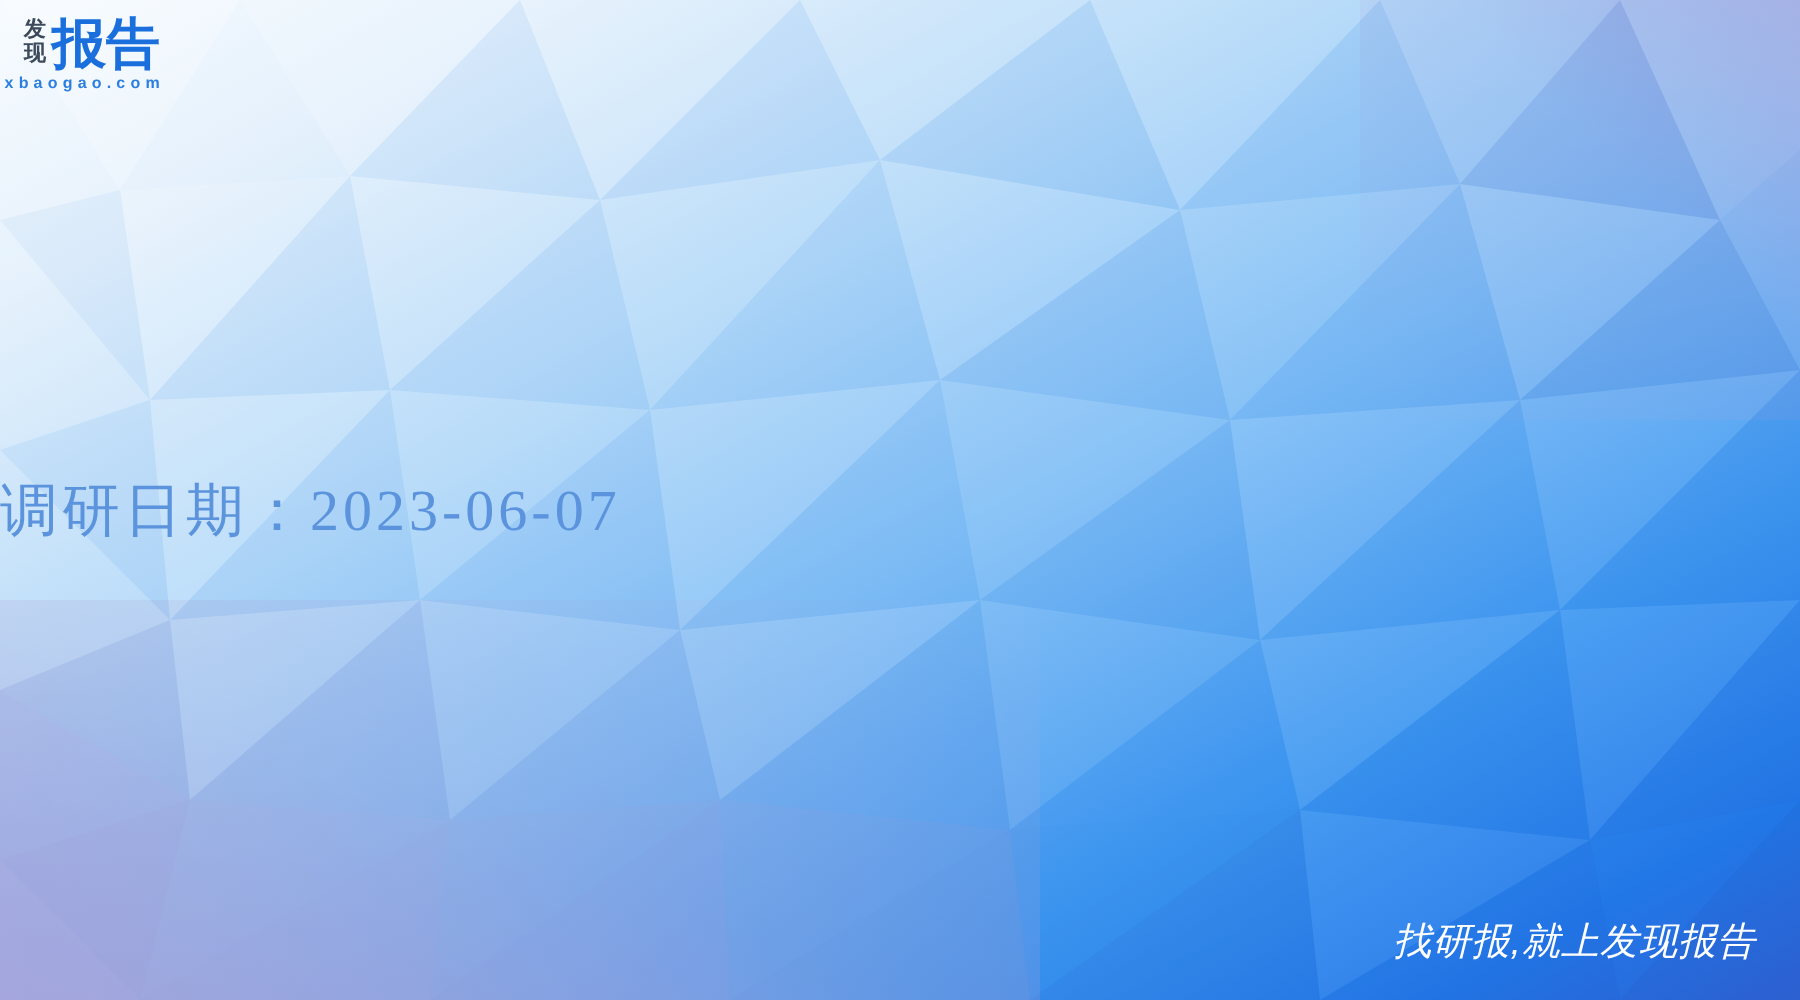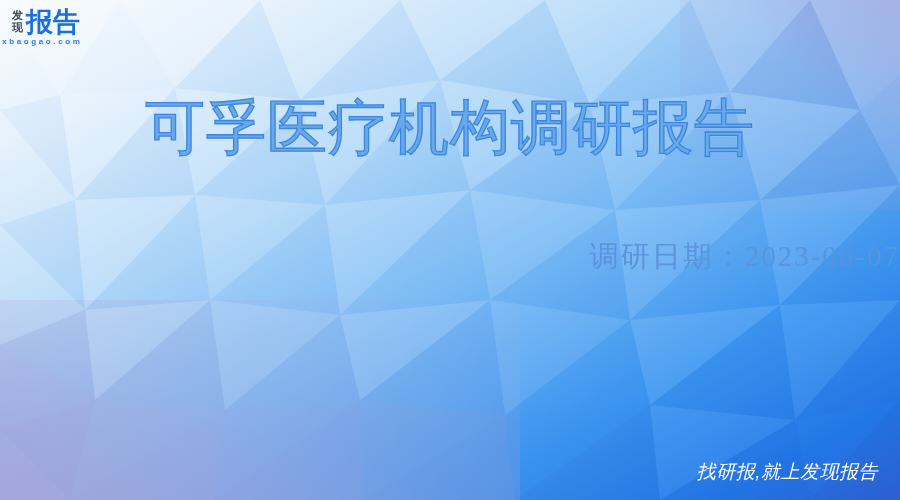--- a/index.html
+++ b/index.html
@@ -85,21 +85,21 @@
     z-index: 5;
     white-space: nowrap;
   }
 
   
   .subtitle {
     position: absolute;
     left: 0;
     right: 0;
     top: 238px;
-    text-align: right;
+    text-align: left;
     font-family: "Liberation Serif", "DejaVu Serif", serif;
     font-size: 29px;
     line-height: 36px;
     font-weight: 400;
     letter-spacing: 2px;
     color: #5b93dd;
     z-index: 5;
     white-space: nowrap;
   }
 
@@ -236,19 +236,18 @@
     <div class="logo-stack">
       <span>发</span>
       <span>现</span>
     </div>
     <div class="logo-main-wrap">
       <div class="logo-main">报告</div>
       <div class="logo-url">fxbaogao.com</div>
     </div>
   </div>
 
-  <div class="title">可孚医疗机构调研报告</div>
 
   <div class="subtitle">调研日期：2023-06-07</div>
 
   <div class="slogan">找研报,就上发现报告</div>
 
 </div>
 
 </body></html>

